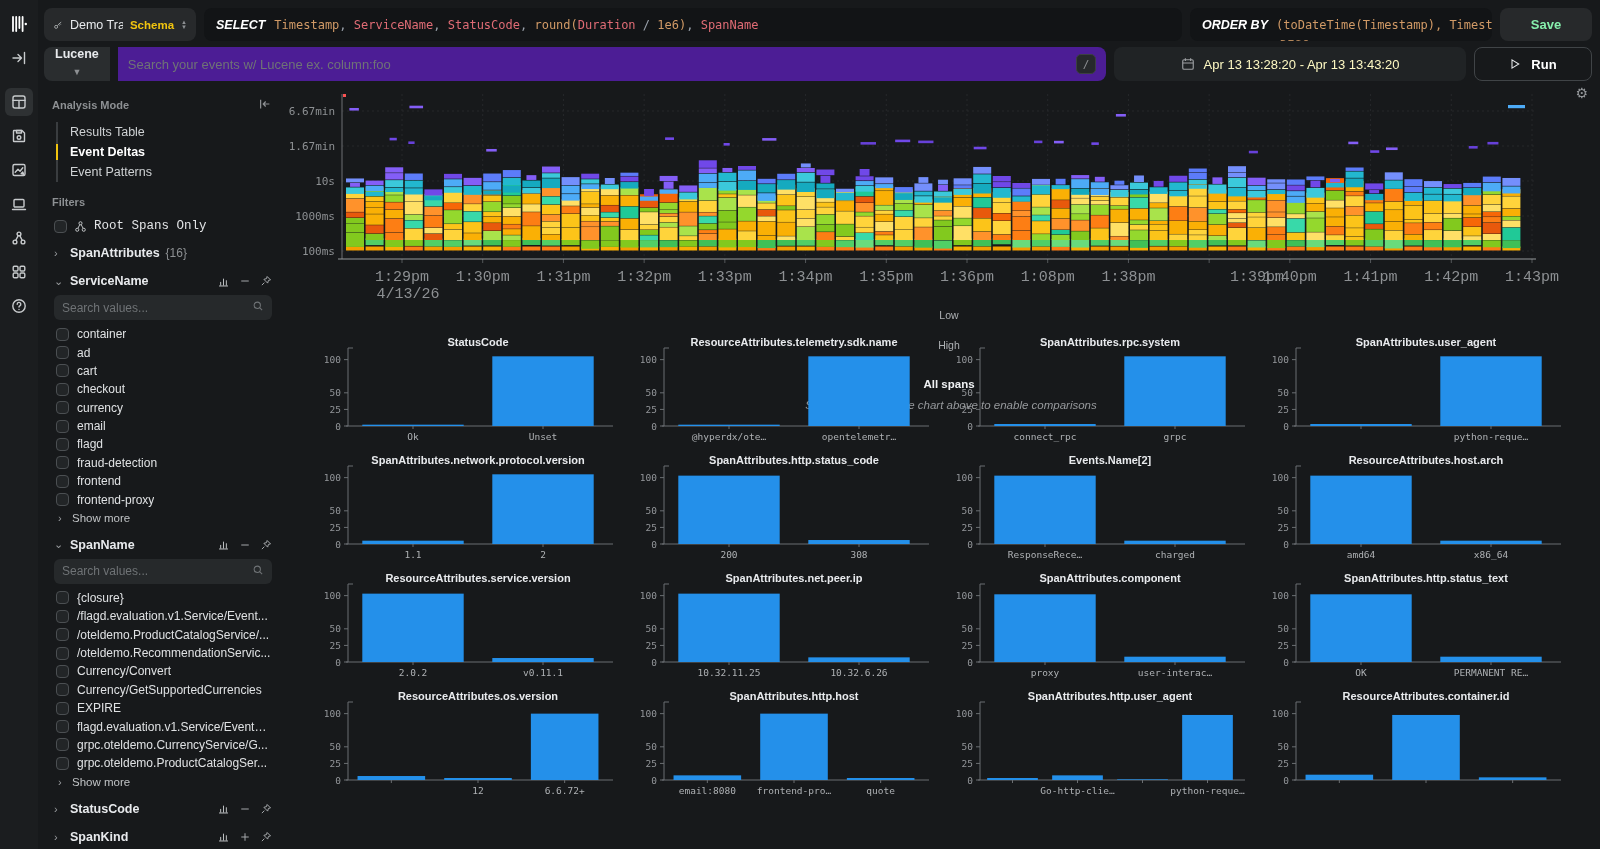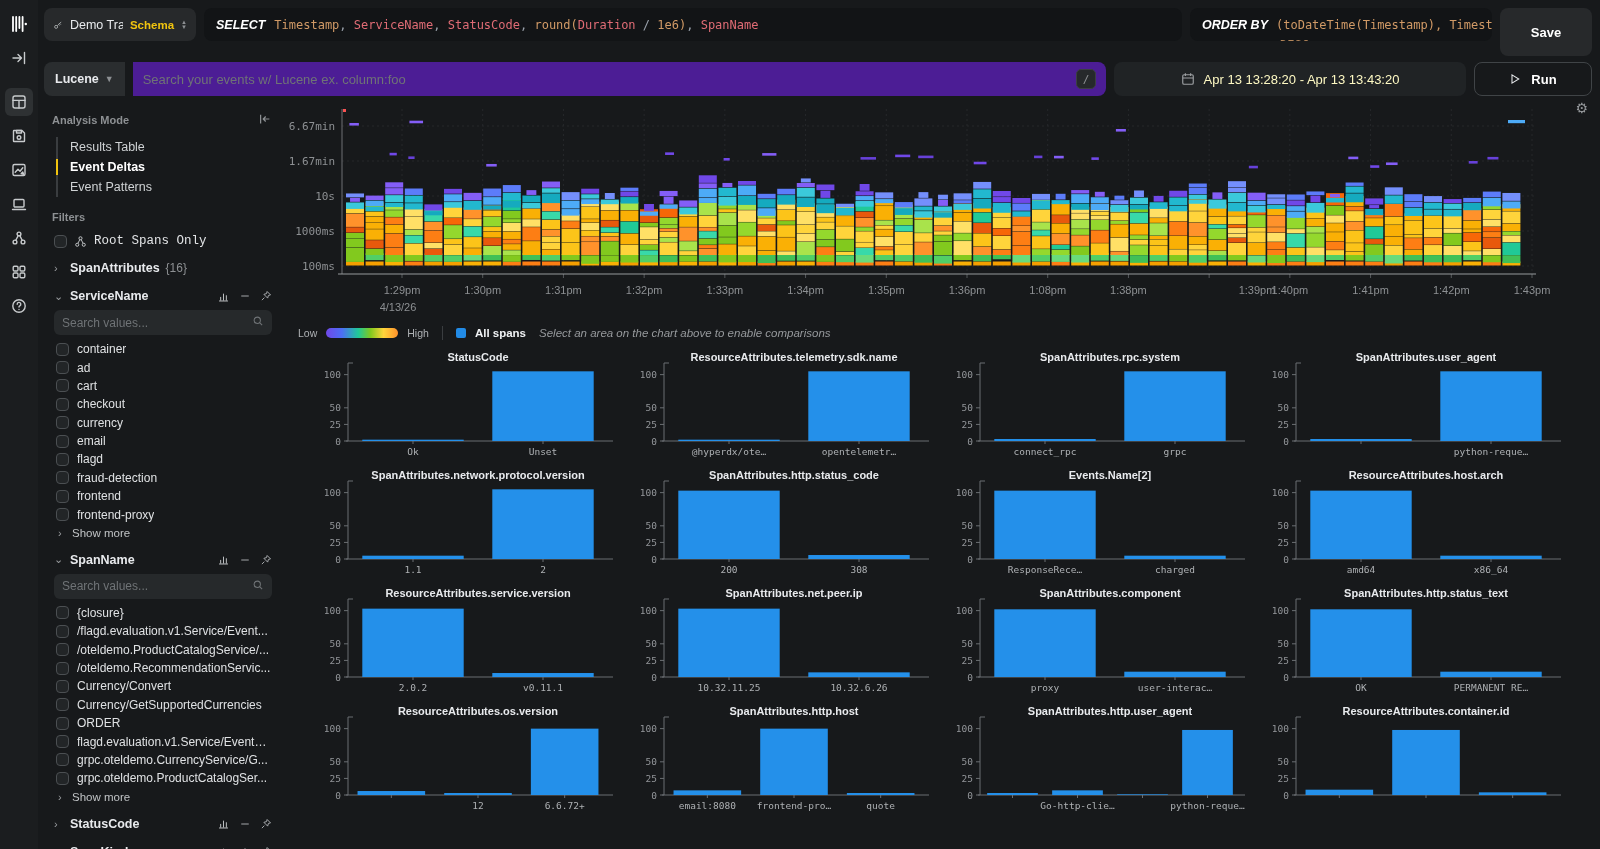--- a/index.html
+++ b/index.html
@@ -30,25 +30,25 @@
   .src-btn .updn { display:flex; flex-direction:column; font-size:6px; color:#8d9093; line-height:5px; }
   .code-box { background:#121416; border-radius:8px; height:33px; display:flex; align-items:center;
     gap:9px; padding:0 12px; font-family:"DejaVu Sans Mono", monospace; font-size:12px; overflow:hidden; }
   .select-box { flex:1; }
   .kw { font-family:"Liberation Sans", sans-serif; font-weight:bold; font-size:12.5px; color:#fff; white-space:nowrap;font-style:italic; }
   .tok-orange { color:#d19a66; } .tok-red { color:#e06c75; } .tok-plain { color:#9aa1ab; }
   .orderby-box { width:302px; flex-shrink:0; display:block; padding-top:7px; line-height:20px; white-space:nowrap; }
   .orderby-box .kw { margin-right:8px; }
   .orderby-expr { color:#d19a66; }
   .orderby-line2 { color:#d19a66; opacity:.85; display:block; margin-left:78px; }
-  .save-btn { width:92px; height:48px; background:#27292b; border-radius:8px; display:flex;
-    align-items:center; justify-content:center; font-weight:bold; font-size:13px; color:#ffffff; flex-shrink:0; cursor:pointer; }
+  .save-btn { width:92px; height:33px; background:#27292b; border-radius:8px; display:flex;
+    align-items:center; justify-content:center; font-weight:bold; font-size:13px; color:#86efac; flex-shrink:0; cursor:pointer; }
 
   .lucene { height:34px; background:#2a2d2f; border-radius:8px 0 0 8px; display:flex; align-items:center;
-    gap:6px; padding:0 11px; font-size:12.5px; font-weight:bold; color:#e8eaed; flex-shrink:0; }
+    gap:6px; padding:0 11px; font-size:12.5px; font-weight:bold; color:#e8eaed; flex-shrink:0;flex-direction:column; }
   .lucene .chev { color:#8d9093; font-size:9px; }
   .search-wrap { flex:1; background:#4c1d95; border-radius:0 8px 8px 0; display:flex; align-items:center; padding:0 10px; }
   .search-wrap input { flex:1; background:transparent; border:none; outline:none; color:#d5d7d9;
     font-size:13px; font-family:"Liberation Sans", sans-serif; }
   .search-wrap input::placeholder { color:#6f7376; }
   .kbd { min-width:20px; height:20px; border:1px solid #3c4042; border-radius:5px; display:flex; align-items:center;
     justify-content:center; color:#8d9093; font-size:11px; font-family:"DejaVu Sans Mono", monospace; background:#26292b; }
   .daterange { width:352px; height:34px; background:#202325; border-radius:8px; display:flex; align-items:center;
     gap:9px; padding:0 12px; color:#fef9c3; font-size:13px; flex-shrink:0;justify-content:center; }
   .daterange svg { stroke:#9da0a3; fill:none; stroke-width:1.3; flex-shrink:0; }
@@ -88,24 +88,24 @@
   .val-row { display:flex; align-items:center; gap:8px; padding:2.2px 0 2.2px 4px; font-size:12px; color:#dfe1e3;
     cursor:pointer; white-space:nowrap; overflow:hidden; }
   .val-row .vlabel { overflow:hidden; text-overflow:ellipsis; }
   .show-more { display:flex; align-items:center; gap:4px; margin:3px 0 0 6px; font-size:11.5px; color:#c0c3c5; cursor:pointer; }
 
   
   .charts { flex:1; min-width:0; position:relative; padding-top:6px; }
   .gear { position:absolute; top:2px; right:12px; color:#94979a; font-size:14px; cursor:pointer; }
   .hm { position:relative; height:212px; }
   .hm-xlabels { position:absolute; left:0; top:180px; width:100%; height:34px; }
-  .hm-xlabels .xl { position:absolute; transform:translateX(-50%); color:#8d9093; font-size:11px;
-    font-family:Liberation Sans, sans-serif; white-space:nowrap; }
+  .hm-xlabels .xl { position:absolute; transform:translateX(-50%); color:#8d9093; font-size:15px;
+    font-family:Liberation Mono, monospace; white-space:nowrap; }
   .hm-xlabels .xdate { top:17px; }
-  .legend-row { display:flex; align-items:center; gap:9px; margin:8px 0 0 14px; height:18px; }
+  .legend-row { display:flex; align-items:center; gap:9px; margin:8px 0 0 14px; height:18px;flex-direction:column; }
   .legend-row .small { font-size:10.5px; color:#aeb1b4; }
   .grad { width:72px; height:10px; border-radius:5px;
     background:linear-gradient(90deg,#7048e8 0%,#4c6ef5 22%,#20c997 45%,#82c91e 62%,#ffd43b 80%,#ff922b 100%); }
   .ldiv { width:1px; height:14px; background:#3a3d40; margin:0 4px; }
   .sw { width:10px; height:10px; border-radius:2px; background:#228be6; }
   .allspans { font-size:11.5px; color:#f0f2f4; font-weight:bold; }
   .hint { font-size:11.5px; color:#96999c; font-style:italic; margin-left:4px; }
   .grid { display:grid; grid-template-columns:repeat(4, 305px); column-gap:11px; margin:8px 0 0 26px; }
   .tile { height:118px; }
 </style>
@@ -373,21 +373,21 @@
             <div class="val-row">
               <span class="cb"></span>
               <span class="vlabel">Currency/Convert</span>
             </div>
             <div class="val-row">
               <span class="cb"></span>
               <span class="vlabel">Currency/GetSupportedCurrencies</span>
             </div>
             <div class="val-row">
               <span class="cb"></span>
-              <span class="vlabel">ORDER</span>
+              <span class="vlabel">EXPIRE</span>
             </div>
             <div class="val-row">
               <span class="cb"></span>
               <span class="vlabel">flagd.evaluation.v1.Service/EventS...</span>
             </div>
             <div class="val-row">
               <span class="cb"></span>
               <span class="vlabel">grpc.oteldemo.CurrencyService/G...</span>
             </div>
             <div class="val-row">
@@ -1145,21 +1145,21 @@
               <div class="xl" style="left: 521.571px;">1:34pm</div>
               <div class="xl" style="left: 602.286px;">1:35pm</div>
               <div class="xl" style="left: 683px;">1:36pm</div>
               <div class="xl" style="left: 763.714px;">1:08pm</div>
               <div class="xl" style="left: 844.429px;">1:38pm</div>
               <div class="xl" style="left: 973px;">1:39pm</div>
               <div class="xl" style="left: 1005.86px;">1:40pm</div>
               <div class="xl" style="left: 1086.57px;">1:41pm</div>
               <div class="xl" style="left: 1167.29px;">1:42pm</div>
               <div class="xl" style="left: 1248px;">1:43pm</div>
-              <div class="xl xdate" style="left: 114px;">4/13/26</div>
+              <div class="xl xdate" style="left: 124px;">4/13/26</div>
             </div>
         </div>
         <div class="legend-row">
           <span class="small">Low</span>
           <span class="grad"></span>
           <span class="small">High</span>
           <span class="ldiv"></span>
           <span class="sw"></span>
           <span class="allspans">All spans</span>
           <span class="hint">Select an area on the chart above to enable comparisons</span>

